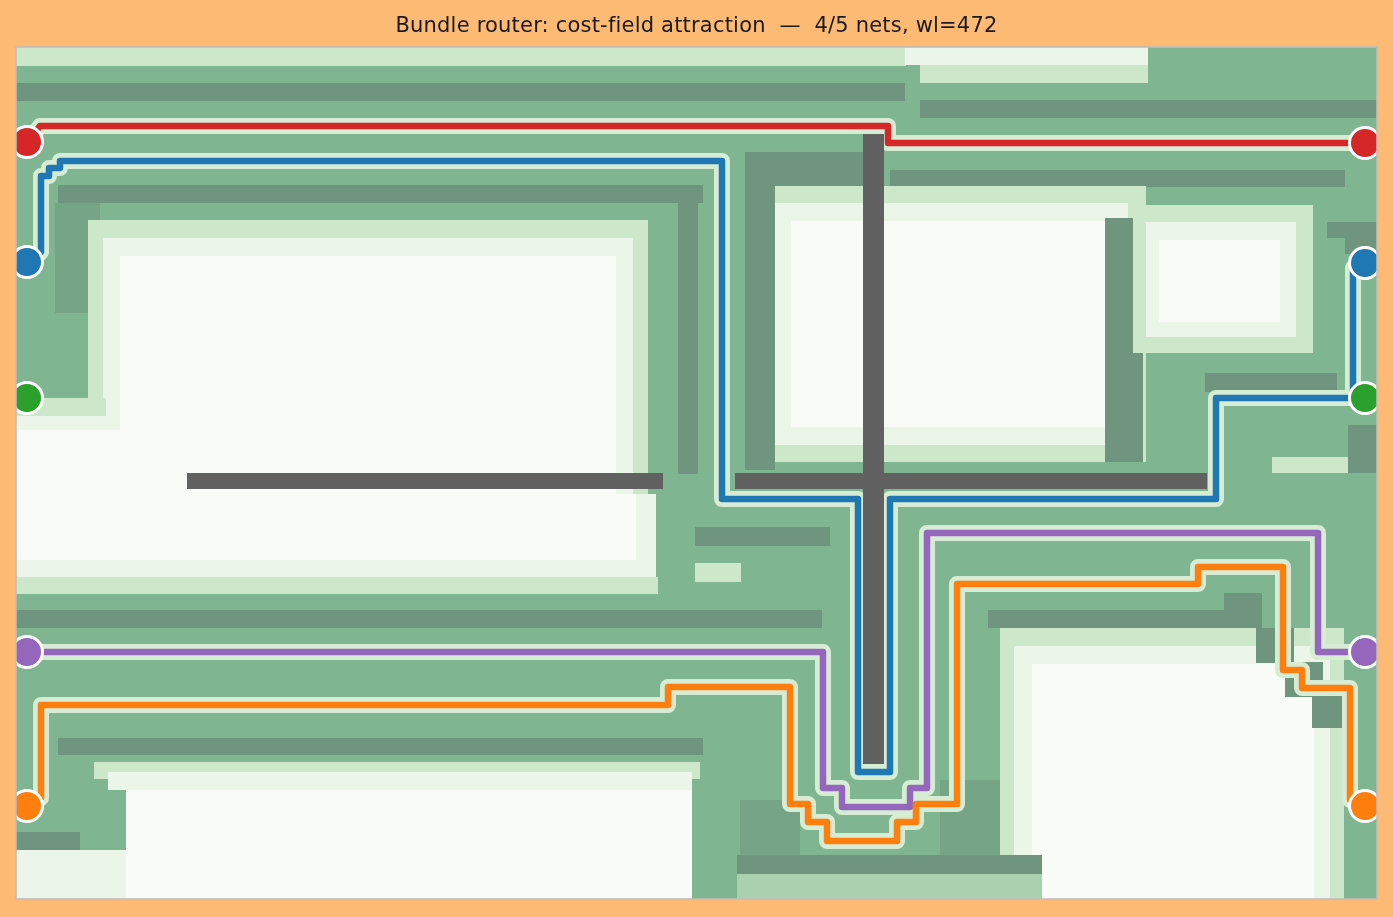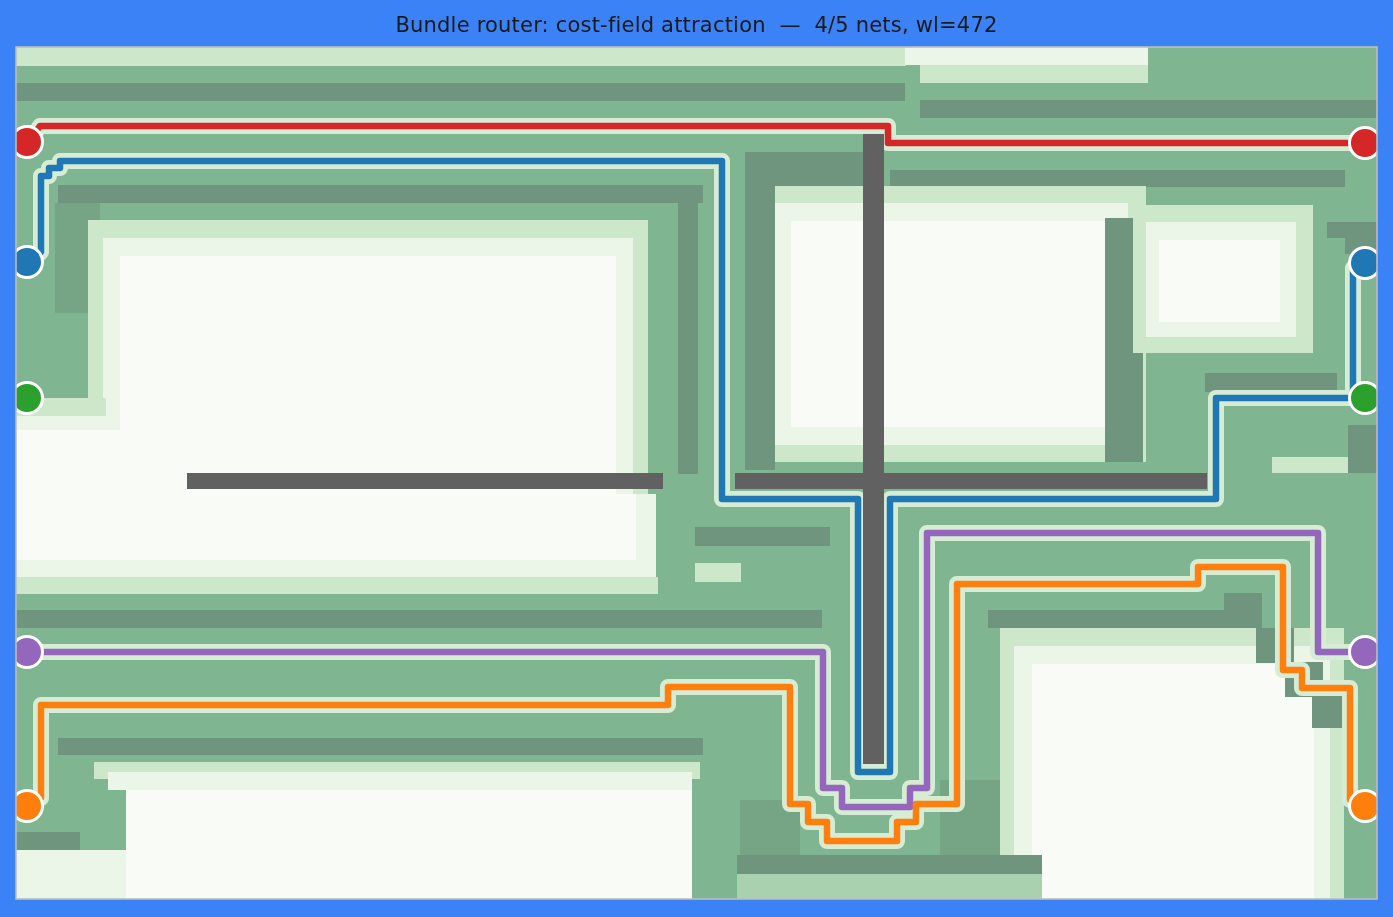--- a/index.html
+++ b/index.html
@@ -5,21 +5,21 @@
   html, body {
     margin: 0;
     padding: 0;
     background: #ffffff;
     font-family: "DejaVu Sans", "Liberation Sans", sans-serif;
   }
   .figure {
     position: relative;
     width: 1393px;
     height: 917px;
-    background: #3b82f6;
+    background: #fdba74;
     overflow: hidden;
   }
   .figure-title {
     position: absolute;
     top: 13px;
     left: 0;
     width: 100%;
     text-align: center;
     font-size: 21px;
     color: #1a1a1a;

